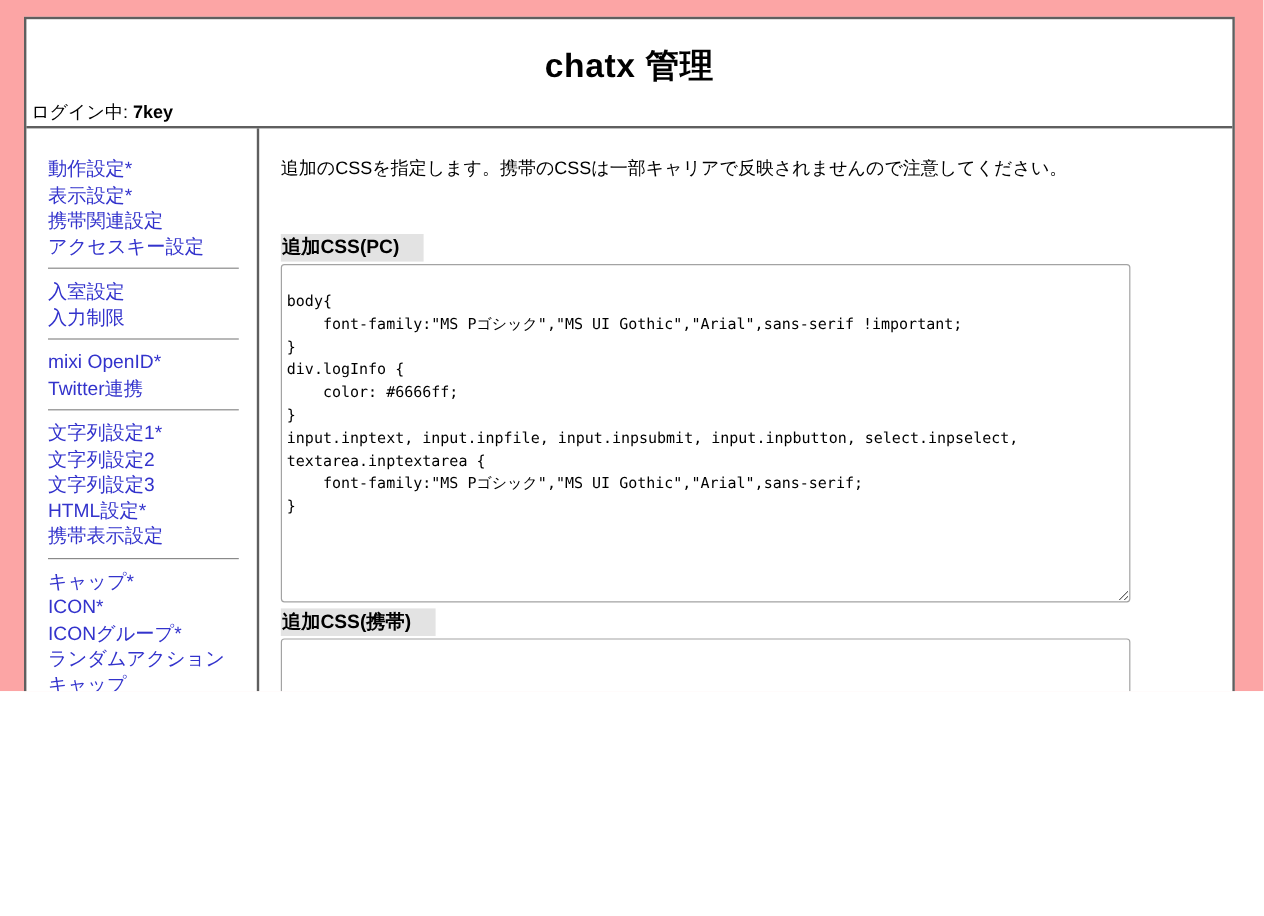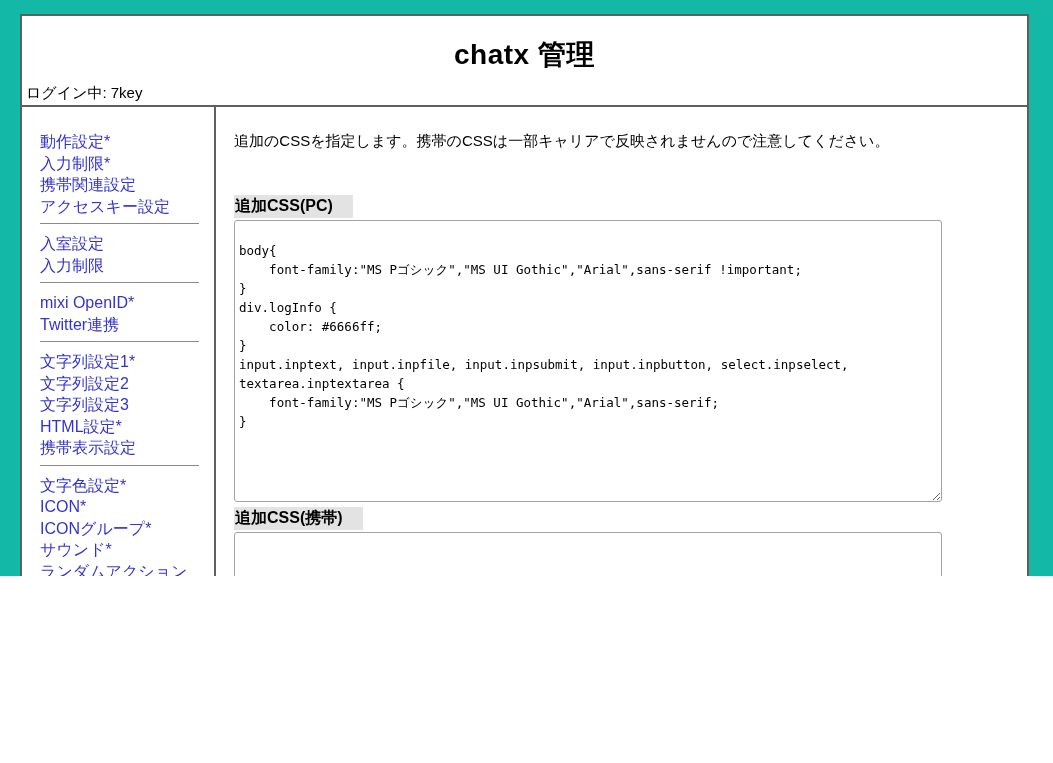--- a/index.html
+++ b/index.html
@@ -7,21 +7,21 @@
     padding: 0;
     background: #ffffff;
     font-family: "Liberation Sans", "DejaVu Sans", sans-serif;
     color: #000000;
   }
   .screen {
     position: relative;
     width: 1053px;
     height: 576px;
     overflow: hidden;
-    background: #14b8a6;
+    background: #fca5a5;
   }
   .page {
     position: absolute;
     left: 20px;
     top: 14px;
     width: 1005px;
     min-height: 850px;
     border: 2px solid #5f5f5f;
     display: flex;
     flex-direction: column;
@@ -39,21 +39,21 @@
     font-weight: bold;
     padding-top: 20px;
     letter-spacing: 0.5px;
   }
   .login-status {
     position: absolute;
     left: 4px;
     bottom: 2px;
     font-size: 15px;
   }
-  .login-status b { font-weight: normal; }
+  .login-status b { font-weight: bold; }
   .body-row {
     display: flex;
     flex: 1 1 auto;
     align-items: stretch;
   }
   .sidebar {
     width: 190px;
     flex: 0 0 190px;
     border-right: 2px solid #5f5f5f;
     padding: 24px 0 10px 2px;
@@ -130,21 +130,21 @@
       <div class="page-title">chatx 管理</div>
       <div class="login-status"><span>ログイン中: </span><b>7key</b></div>
     </div>
 
     <div class="body-row">
 
       <nav class="sidebar">
 
       <div class="nav-group">
             <a class="nav-item">動作設定*</a>
-            <a class="nav-item">入力制限*</a>
+            <a class="nav-item">表示設定*</a>
             <a class="nav-item">携帯関連設定</a>
             <a class="nav-item">アクセスキー設定</a>
           </div>
           <div class="nav-sep"></div>
           <div class="nav-group">
             <a class="nav-item">入室設定</a>
             <a class="nav-item">入力制限</a>
           </div>
           <div class="nav-sep"></div>
           <div class="nav-group">
@@ -154,24 +154,23 @@
           <div class="nav-sep"></div>
           <div class="nav-group">
             <a class="nav-item">文字列設定1*</a>
             <a class="nav-item">文字列設定2</a>
             <a class="nav-item">文字列設定3</a>
             <a class="nav-item">HTML設定*</a>
             <a class="nav-item">携帯表示設定</a>
           </div>
           <div class="nav-sep"></div>
           <div class="nav-group">
-            <a class="nav-item">文字色設定*</a>
+            <a class="nav-item">キャップ*</a>
             <a class="nav-item">ICON*</a>
             <a class="nav-item">ICONグループ*</a>
-            <a class="nav-item">サウンド*</a>
             <a class="nav-item">ランダムアクション</a>
             <a class="nav-item">キャップ</a>
             <a class="nav-item">顔文字リスト*</a>
             <a class="nav-item">発言用ICON*</a>
           </div>
           <div class="nav-sep"></div>
         </nav>
 
       <main class="content">
         <p class="intro">追加のCSSを指定します。携帯のCSSは一部キャリアで反映されませんので注意してください。</p>

